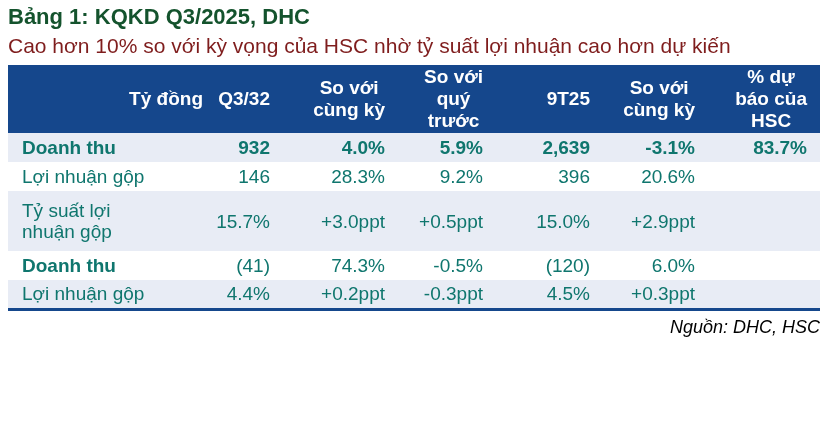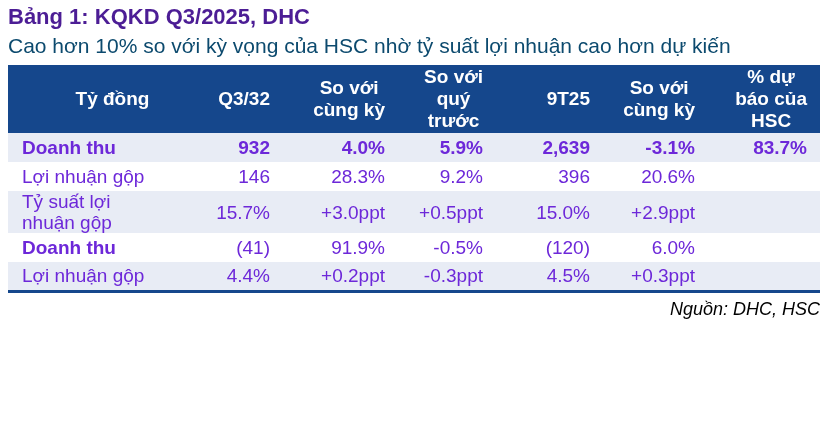--- a/index.html
+++ b/index.html
@@ -5,56 +5,56 @@
   html, body { margin: 0; padding: 0; background: #ffffff; }
   body {
     width: 828px; height: 436px;
     font-family: "Liberation Sans", sans-serif;
     color: #000;
     overflow: hidden;
   }
   .page { padding: 2px 8px 0 8px; }
 
   .title {
-    font-size: 22px; font-weight: bold; color: #4c1d95;
+    font-size: 22px; font-weight: bold; color: #14532d;
     line-height: 27px; margin: 1px 0 3px 0;
   }
   .subtitle {
-    font-size: 21px; font-weight: normal; color: #0c4a6e;
+    font-size: 21px; font-weight: normal; color: #7f1d1d;
     line-height: 25px; margin: 0 0 7px 0;
   }
 
   table.results {
     border-collapse: collapse; table-layout: fixed;
     width: 812px;
     border-bottom: 3px solid #15478C;
   }
   thead th {
     background: #15478C; color: #ffffff; font-weight: bold;
     font-size: 19px; line-height: 22px;
     height: 68px; vertical-align: middle;
     text-align: right; padding: 0;
   }
-  thead th.label { text-align: center; padding-left: 14px; }
+  thead th.label { text-align: right; padding-left: 14px; }
   thead th .hwrap {
     display: inline-block; text-align: center;
     white-space: pre-line; vertical-align: middle;
   }
   tbody td {
-    font-size: 19px; line-height: 21px; color: #6d28d9;
+    font-size: 19px; line-height: 21px; color: #0f766e;
     vertical-align: middle; text-align: right; padding: 0;
   }
   tbody td.label {
     text-align: left; padding-left: 14px; white-space: pre-line;
   }
   thead th:last-child, tbody td:last-child { padding-right: 13px; margin-top: 40px; }
   tbody tr:nth-child(odd) { background: #E8ECF5; }
   tbody tr:nth-child(even) { background: #ffffff; }
   tr.r-normal { height: 29px; }
-  tr.r-tall   { height: 42px; }
+  tr.r-tall   { height: 60px; }
   tr.r-last   { height: 41px; }
   tr.bold td  { font-weight: bold; }
   tr.label-bold td.label { font-weight: bold; }
 
   .source {
     width: 812px; text-align: right;
     font-style: italic; font-size: 18px; color: #000;
     margin-top: 6px;
   }
 </style>
@@ -118,21 +118,21 @@
         <td>15.7%</td>
         <td>+3.0ppt</td>
         <td>+0.5ppt</td>
         <td>15.0%</td>
         <td>+2.9ppt</td>
         <td></td>
       </tr>
       <tr class="r-normal label-bold">
         <td class="label">Doanh thu</td>
         <td>(41)</td>
-        <td>91.9%</td>
+        <td>74.3%</td>
         <td>-0.5%</td>
         <td>(120)</td>
         <td>6.0%</td>
         <td></td>
       </tr>
       <tr class="r-normal">
         <td class="label">Lợi nhuận gộp</td>
         <td>4.4%</td>
         <td>+0.2ppt</td>
         <td>-0.3ppt</td>

